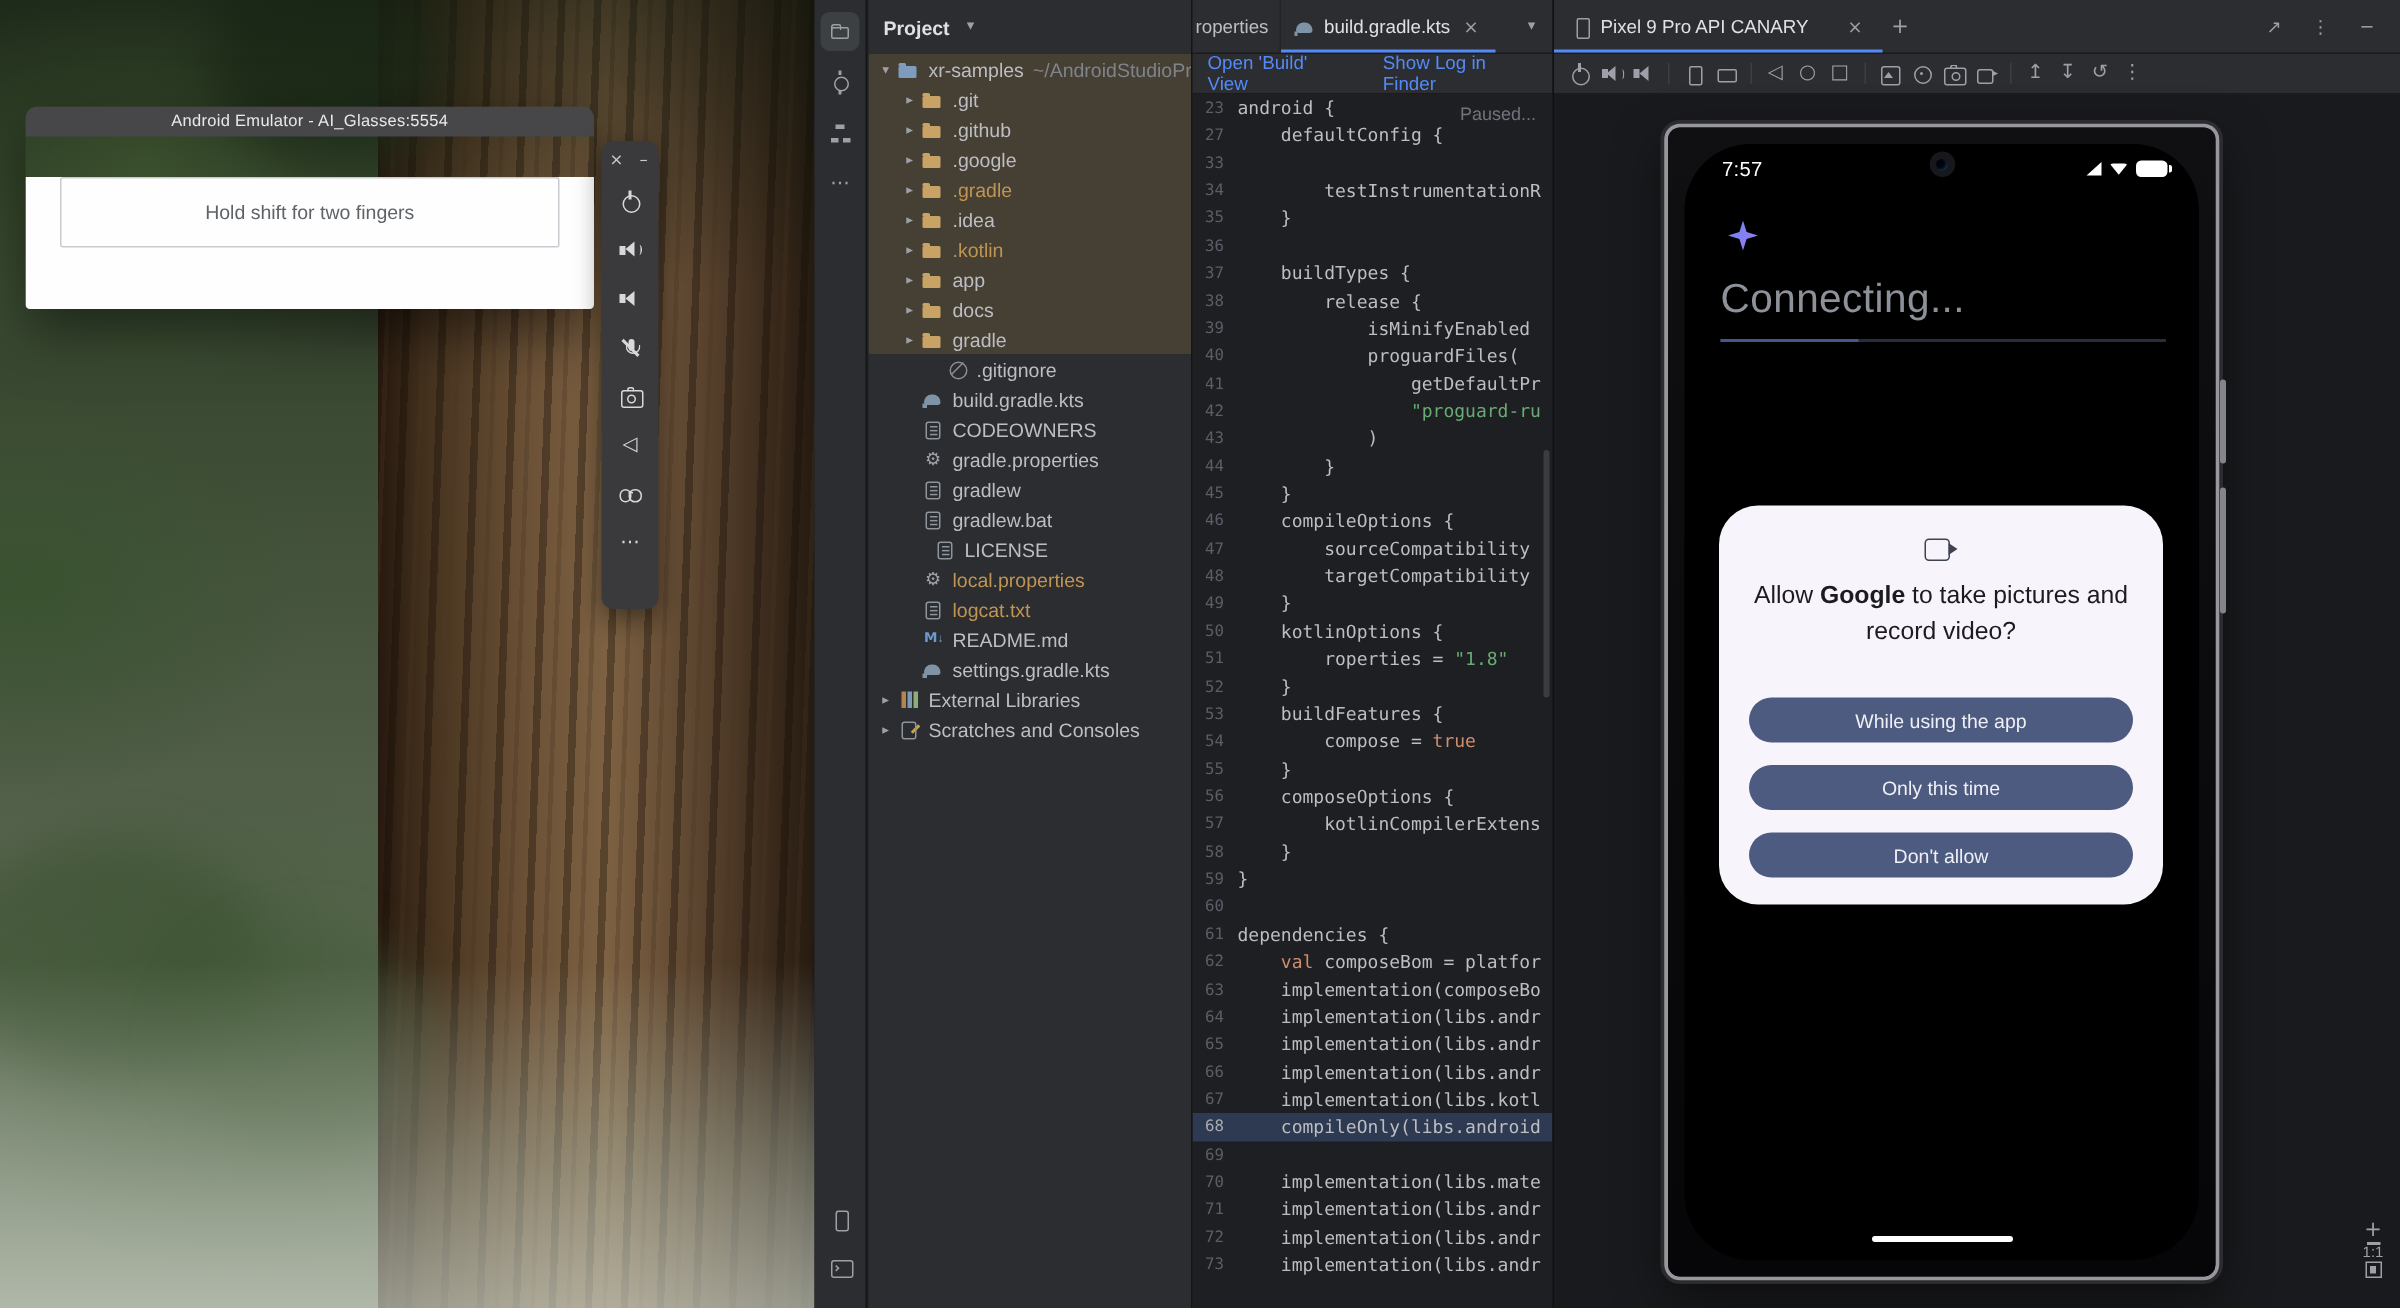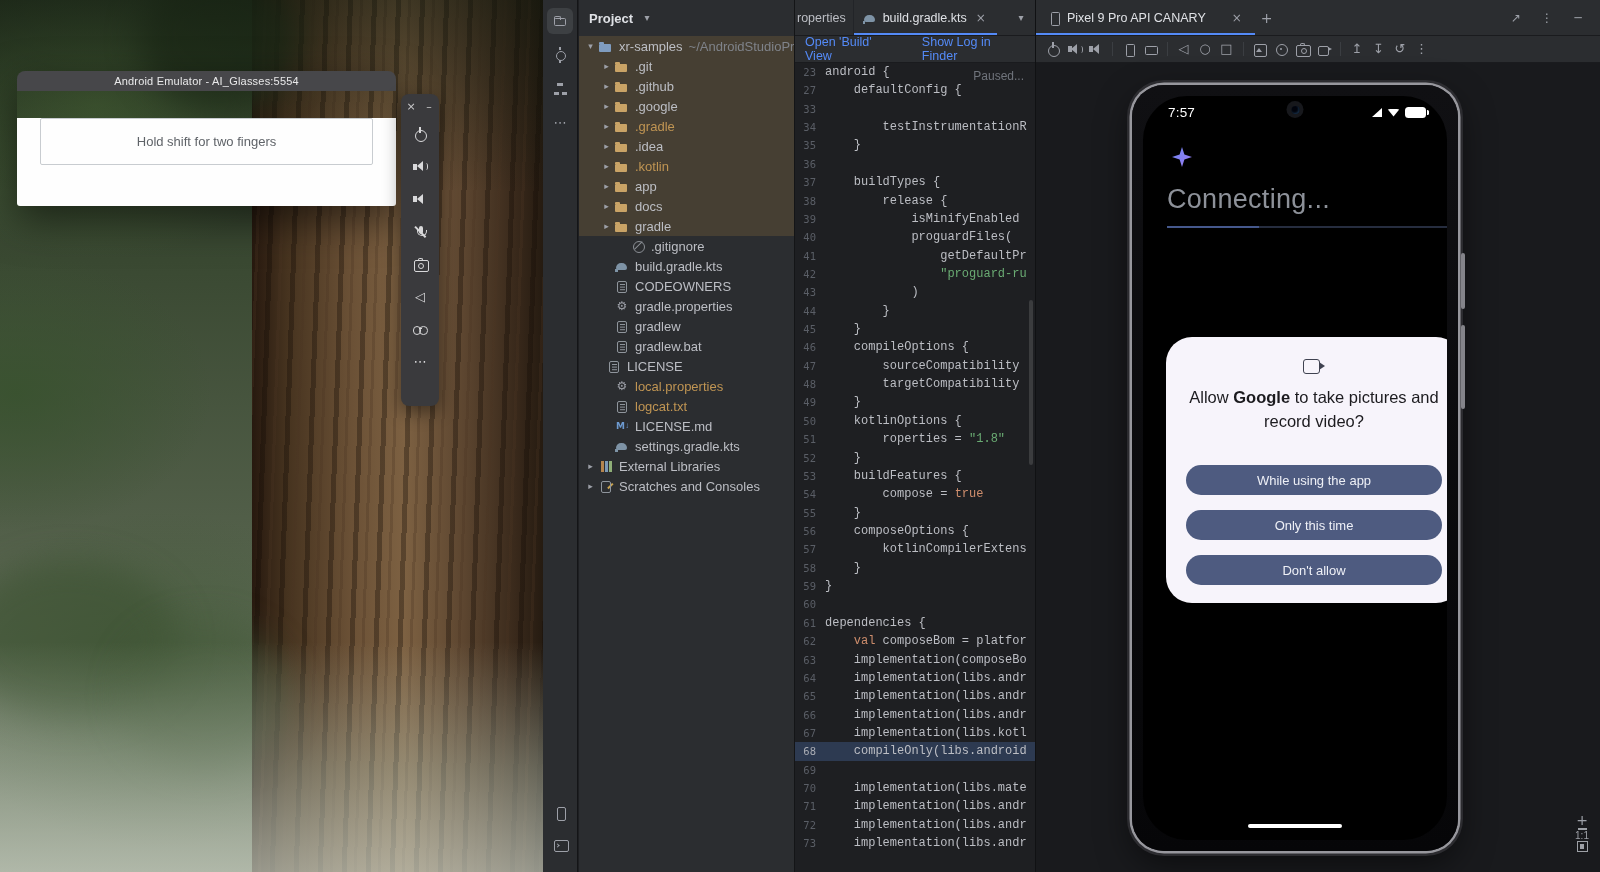--- a/index.html
+++ b/index.html
@@ -194,21 +194,21 @@
   .tabchev::before { font-size:10px; }
   .notif { height:27px; background:var(--panel-bg,#2b2d30); border-bottom:1px solid #1a1b1e;
     display:flex; align-items:center; gap:24px; padding:12px 10px; font-size:12.5px; }
   .notif a { color:var(--accent-blue,#548af7); text-decoration:none; cursor:pointer; }
   .code { position:absolute; top:63px; left:0; right:0; bottom:0; overflow:hidden;
     font-family:"DejaVu Sans Mono",monospace; font-size:12px; }
   .cl { height:18.36px; line-height:18.36px; display:flex; white-space:pre; }
   .cl.cur { background:#2d3a51; }
   .ln { width:30px; flex:none; text-align:right; padding-right:9px; color:#5a5e66; font-size:10.5px; }
   .cur .ln { color:#a8abb3; }
-  .lc { flex:1; overflow:hidden;font-family:Liberation Mono, monospace; }
+  .lc { flex:1; overflow:hidden; }
   .tk-p { color:#bcbec4; } .tk-k { color:var(--keyword,#cf8e6d); } .tk-s { color:var(--string,#6aab73); }
   .paused { position:absolute; top:69px; right:11px; color:#70747c; font-size:12px; }
   .edscroll { position:absolute; right:2px; top:300px; width:4px; height:165px;
     background:rgba(255,255,255,.13); border-radius:2px; }
 
   
   .devs { position:absolute; left:492px; top:0; width:565px; height:100%; border-left:1px solid #101113; }
   .dev-tabbar { height:36px; background:var(--panel-bg,#2b2d30); border-bottom:1px solid #1a1b1e;
     display:flex; align-items:stretch; }
   .dtab { display:flex; align-items:center; padding:0 10px; font-size:12.5px; position:relative; }
@@ -217,21 +217,21 @@
     background:var(--accent-blue,#548af7); }
   .addtab { align-self:center; margin-left:4px; }
   .addtab::before { font-size:14px; }
   .dev-right { margin-left:auto; display:flex; align-items:center; gap:15px; padding-right:14px; }
   .dev-right .ic-g::before { font-size:12px; }
   .dev-toolbar { height:27px; background:var(--panel-bg,#2b2d30); border-bottom:1px solid #1a1b1e;
     display:flex; align-items:center; gap:5.5px; padding:0 9px; }
   .tdiv { width:1px; height:14px; background:#3b3e42; margin:0 2.5px; flex:none; }
   .dev-body { position:absolute; top:63px; left:0; right:0; bottom:0; background:#191a1d; }
 
-  .phone { position:absolute; left:96px; top:22px; width:326px; height:766px; border-radius:32px;
+  .phone { position:absolute; left:76px; top:22px; width:365px; height:766px; border-radius:8px;
     background:linear-gradient(#101013,#060608);
     box-shadow:0 0 0 2.5px #97979d, 0 0 0 5px #2c2c30, 0 12px 34px rgba(0,0,0,.55); }
   .side { position:absolute; right:-7px; width:4px; background:#84848a; border-radius:2px; }
   .s1 { top:168px; height:56px; }
   .s2 { top:240px; height:84px; }
   .screen { position:absolute; inset:11px; background:#000; border-radius:44px; overflow:hidden; }
   .sbar { position:absolute; top:9px; left:25px; right:21px; display:flex; align-items:center; }
   .time { color:#fff; font-size:13.5px; letter-spacing:.2px; }
   .sicons { margin-left:auto; display:flex; align-items:center; gap:5px; }
   .sb-sig { width:0; height:0; border-left:10px solid transparent; border-bottom:9px solid #fff; }
@@ -467,21 +467,21 @@
             </span>
             <span class="tlabel">gradlew</span>
           </div>
           <div class="trow" style="padding-left: 20px;">
             <span class="tchev"></span>
             <span class="ic ic-text">
               <i></i>
             </span>
             <span class="tlabel">gradlew.bat</span>
           </div>
-          <div class="trow" style="padding-left: 12px; text-align: right;">
+          <div class="trow" style="padding-left: 28px; text-align: right;">
             <span class="tchev"></span>
             <span class="ic ic-text">
               <i></i>
             </span>
             <span class="tlabel">LICENSE</span>
           </div>
           <div class="trow" style="padding-left: 20px;">
             <span class="tchev"></span>
             <span class="ic ic-g fi-gear" data-g="⚙"></span>
             <span class="tlabel excluded">local.properties</span>
@@ -491,21 +491,21 @@
             <span class="ic ic-text">
               <i></i>
             </span>
             <span class="tlabel excluded">logcat.txt</span>
           </div>
           <div class="trow" style="padding-left: 20px;">
             <span class="tchev"></span>
             <span class="ic ic-md">
               <i></i>
             </span>
-            <span class="tlabel">LICENSE.md</span>
+            <span class="tlabel">README.md</span>
           </div>
           <div class="trow" style="padding-left: 20px;">
             <span class="tchev"></span>
             <span class="ic ic-gradle">
               <i></i>
             </span>
             <span class="tlabel">settings.gradle.kts</span>
           </div>
           <div class="trow" style="padding-left: 4px;">
             <span class="tchev">▸</span>

